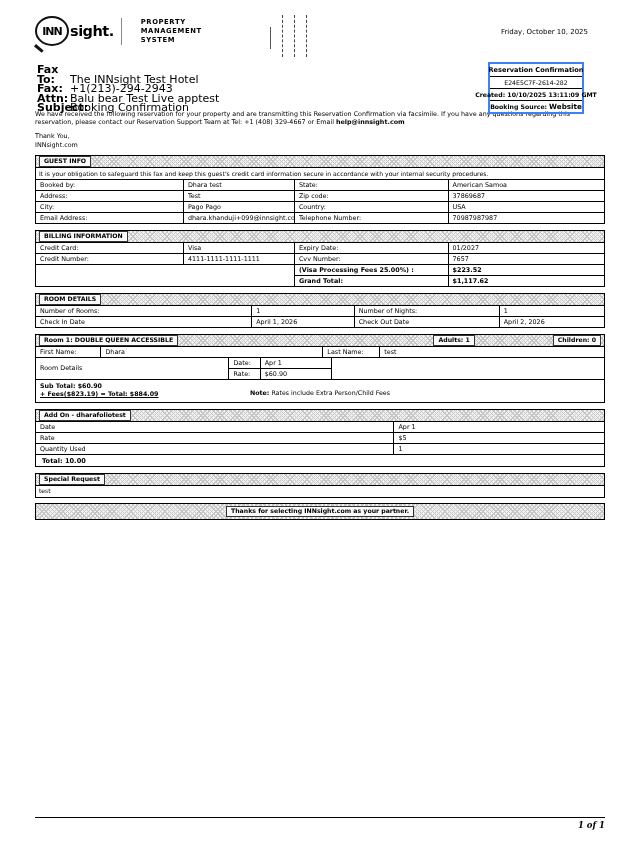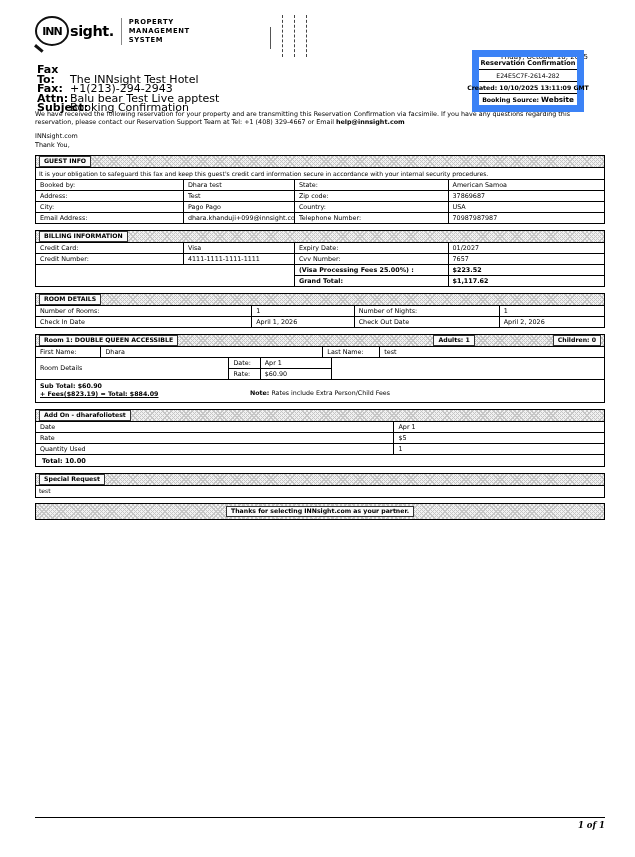--- a/index.html
+++ b/index.html
@@ -11,27 +11,27 @@
   
   .header { position:relative; height:90px; }
   .logo { position:absolute; left:0; top:2px; display:flex; align-items:center; }
   .logo-mark { display:flex; align-items:center; }
   .logo-circle { width:34px; height:30px; border:2.5px solid #111; border-radius:50%;
     display:flex; align-items:center; justify-content:center; font-weight:bold;
     font-size:11px; letter-spacing:-1px; position:relative; }
   .logo-circle::after { content:""; position:absolute; left:-3px; bottom:-5px;
     width:10px; height:2.5px; background:#111; transform:rotate(40deg); }
   .logo-sight { font-weight:bold; font-size:14.5px; letter-spacing:-0.5px; margin-left:1px; }
-  .logo-tagline { border-left:1.5px solid #888; margin-left:7px; padding-left:7px;
+  .logo-tagline { border-left:1.5px solid #888; margin-left:7px; padding-left:19px;
     font-size:6.8px; font-weight:bold; letter-spacing:0.6px; line-height:9px; }
   .stamp { position:absolute; left:224px; top:1px; display:flex; align-items:flex-start; }
   .stamp i { display:block; width:0; border-left:1.5px dashed #444; height:42px; margin-left:11px; }
   .stamp i.solid { border-left:1px solid #555; height:22px; margin-top:12px; }
-  .doc-date { position:absolute; right:17px; top:14px; font-size:7px;margin-top:25px; }
-  .conf-box { position:absolute; right:21px; top:36px; width:112px; border:7px solid #3b82f6; }
+  .doc-date { position:absolute; right:17px; top:14px; font-size:7px; }
+  .conf-box { position:absolute; right:21px; top:48px; width:96px; border:2px solid #3b82f6; }
   .conf-row { border-top:1px solid #000; height:12px; display:flex; align-items:center;
     justify-content:center; font-size:6.2px; white-space:nowrap; }
   .conf-row:first-child { border-top:none; }
   .conf-title { font-weight:bold; font-size:6.6px; }
   .bold { font-weight:bold; }
   .conf-src { font-size:7.2px; font-weight:bold; margin-left:2px; }
   .fax-block { position:absolute; left:2px; top:51px; font-size:11px; line-height:9.6px; }
   .fax-row .flabel { display:inline-block; width:33px; font-weight:bold; }
 
   
@@ -119,22 +119,22 @@
         <div class="fax-row"><span class="flabel">Fax:</span><span>+1(213)-294-2943</span></div>
         <div class="fax-row"><span class="flabel">Attn:</span><span>Balu bear Test Live apptest</span></div>
         <div class="fax-row"><span class="flabel">Subject:</span><span>Booking Confirmation</span></div>
       </div>
     </div>
 
     <div class="body-par">
       <span>We have received the following reservation for your property and are transmitting this Reservation Confirmation via facsimile. If you have any questions regarding this reservation, please contact our Reservation Support Team at Tel: +1 (408) 329-4667 or Email </span><span class="bold">help@innsight.com</span>
     </div>
     <div class="thanks">
+      <div>Thank You,</div>
       <div>INNsight.com</div>
-      <div>Thank You,</div>
     </div>
 
     <div class="section">
       <div class="sec-head hatch">
         <span class="sec-label">GUEST INFO</span>
       </div>
       <div class="note-row">It is your obligation to safeguard this fax and keep this guest's credit card information secure in accordance with your internal security procedures.</div>
       <table class="grid">
         <colgroup>
             <col style="width:26%">

